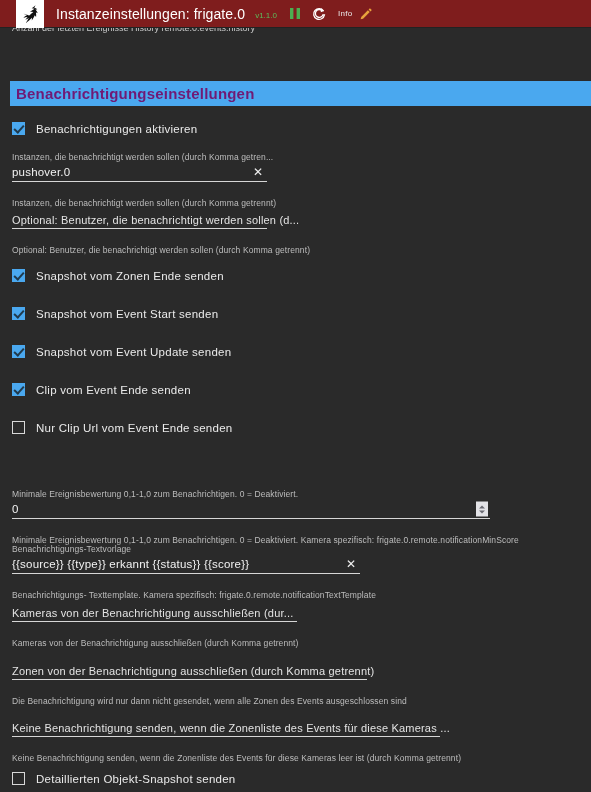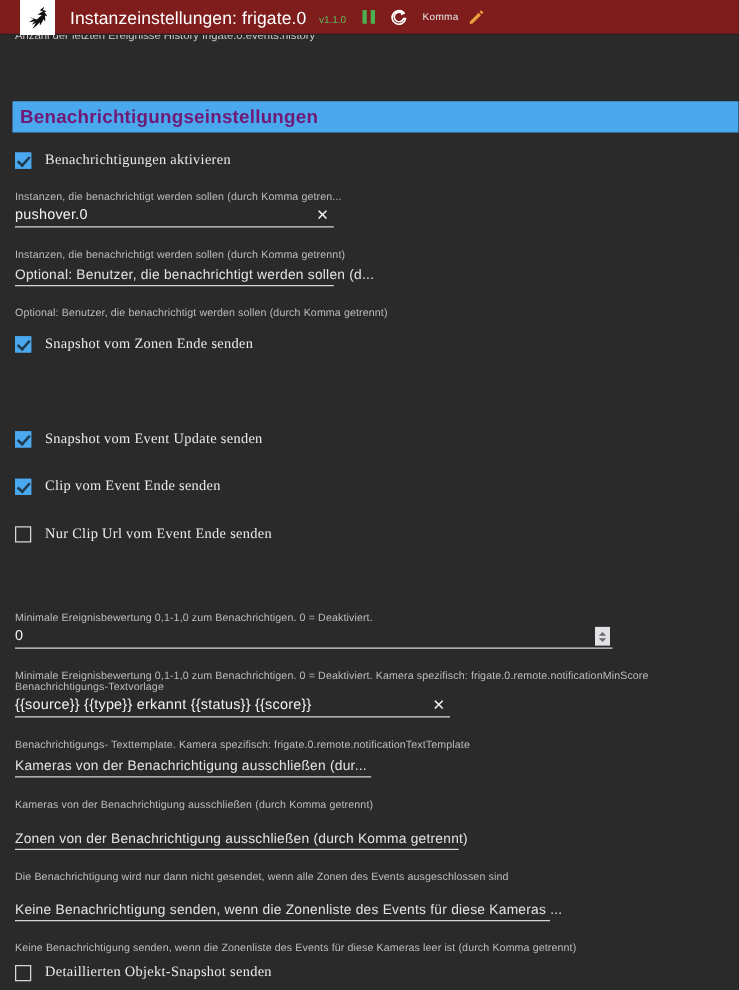--- a/index.html
+++ b/index.html
@@ -83,21 +83,21 @@
     font-size: 15px;
     font-weight: bold;
     display: flex; align-items: center;
     padding-left: 6px;
     letter-spacing: .2px;
   }
 
   .row { position: absolute; left: 12px; }
 
   
-  .cbrow { display: flex; align-items: flex-start; font-family: Liberation Serif, serif; }
+  .cbrow { display: flex; align-items: flex-end; }
   .cbox {
     width: 13px; height: 13px;
     flex: 0 0 auto;
     position: relative;
   }
   .cbox.on {
     background: #4aa8ef;
     border: 1px solid #4aa8ef;
   }
   .cbox.on::after {
@@ -204,33 +204,33 @@
     </svg>
   </div>
 
   <div class="tb-icon">
     <svg width="14" height="14" viewBox="0 0 16 16" aria-hidden="true">
       <path d="M13.3 4.6A6.2 6.2 0 1 0 14.2 9h-1.8a4.4 4.4 0 1 1-.9-4.5" fill="none" stroke="currentColor" stroke-width="1.5"></path>
       <path d="M10.2 1.2l3.4 3.4-3.6 1.3z" fill="currentColor"></path>
     </svg>
   </div>
 
-  <div class="tb-info">Komma</div>
+  <div class="tb-info">Info</div>
 
   <div class="tb-icon edit">
     <svg width="13" height="13" viewBox="0 0 16 16" aria-hidden="true">
       <path d="M1.5 12.2l8.2-8.2 2.3 2.3-8.2 8.2-3 .7z" fill="currentColor"></path>
       <path d="M10.6 3.1l1.6-1.6 2.3 2.3-1.6 1.6z" fill="currentColor"></path>
     </svg>
   </div>
 </div>
 
 <div class="content">
 
-  <div class="cut-helper">Anzahl der letzten Ereignisse History frigate.0.events.history</div>
+  <div class="cut-helper">Anzahl der letzten Ereignisse History remote.0.events.history</div>
 
   <div class="section-header">Benachrichtigungseinstellungen</div>
 
   <div class="row cbrow" style="top:94px;">
     <div class="cbox on"></div>
     <div class="cblabel">Benachrichtigungen aktivieren</div>
   </div>
 
   <div class="field" style="top:124px; width:255px;">
     <div class="flabel">Instanzen, die benachrichtigt werden sollen (durch Komma getren...</div>
@@ -247,20 +247,24 @@
       <div class="fval"></div>
     </div>
     <div class="fhelp">Optional: Benutzer, die benachrichtigt werden sollen (durch Komma getrennt)</div>
   </div>
 
   <div class="row cbrow" style="top:241px;">
     <div class="cbox on"></div>
     <div class="cblabel">Snapshot vom Zonen Ende senden</div>
   </div>
 
+  <div class="row cbrow" style="top:279px;">
+    <div class="cbox on"></div>
+    <div class="cblabel">Snapshot vom Event Start senden</div>
+  </div>
 
   <div class="row cbrow" style="top:317px;">
     <div class="cbox on"></div>
     <div class="cblabel">Snapshot vom Event Update senden</div>
   </div>
 
   <div class="row cbrow" style="top:355px;">
     <div class="cbox on"></div>
     <div class="cblabel">Clip vom Event Ende senden</div>
   </div>

